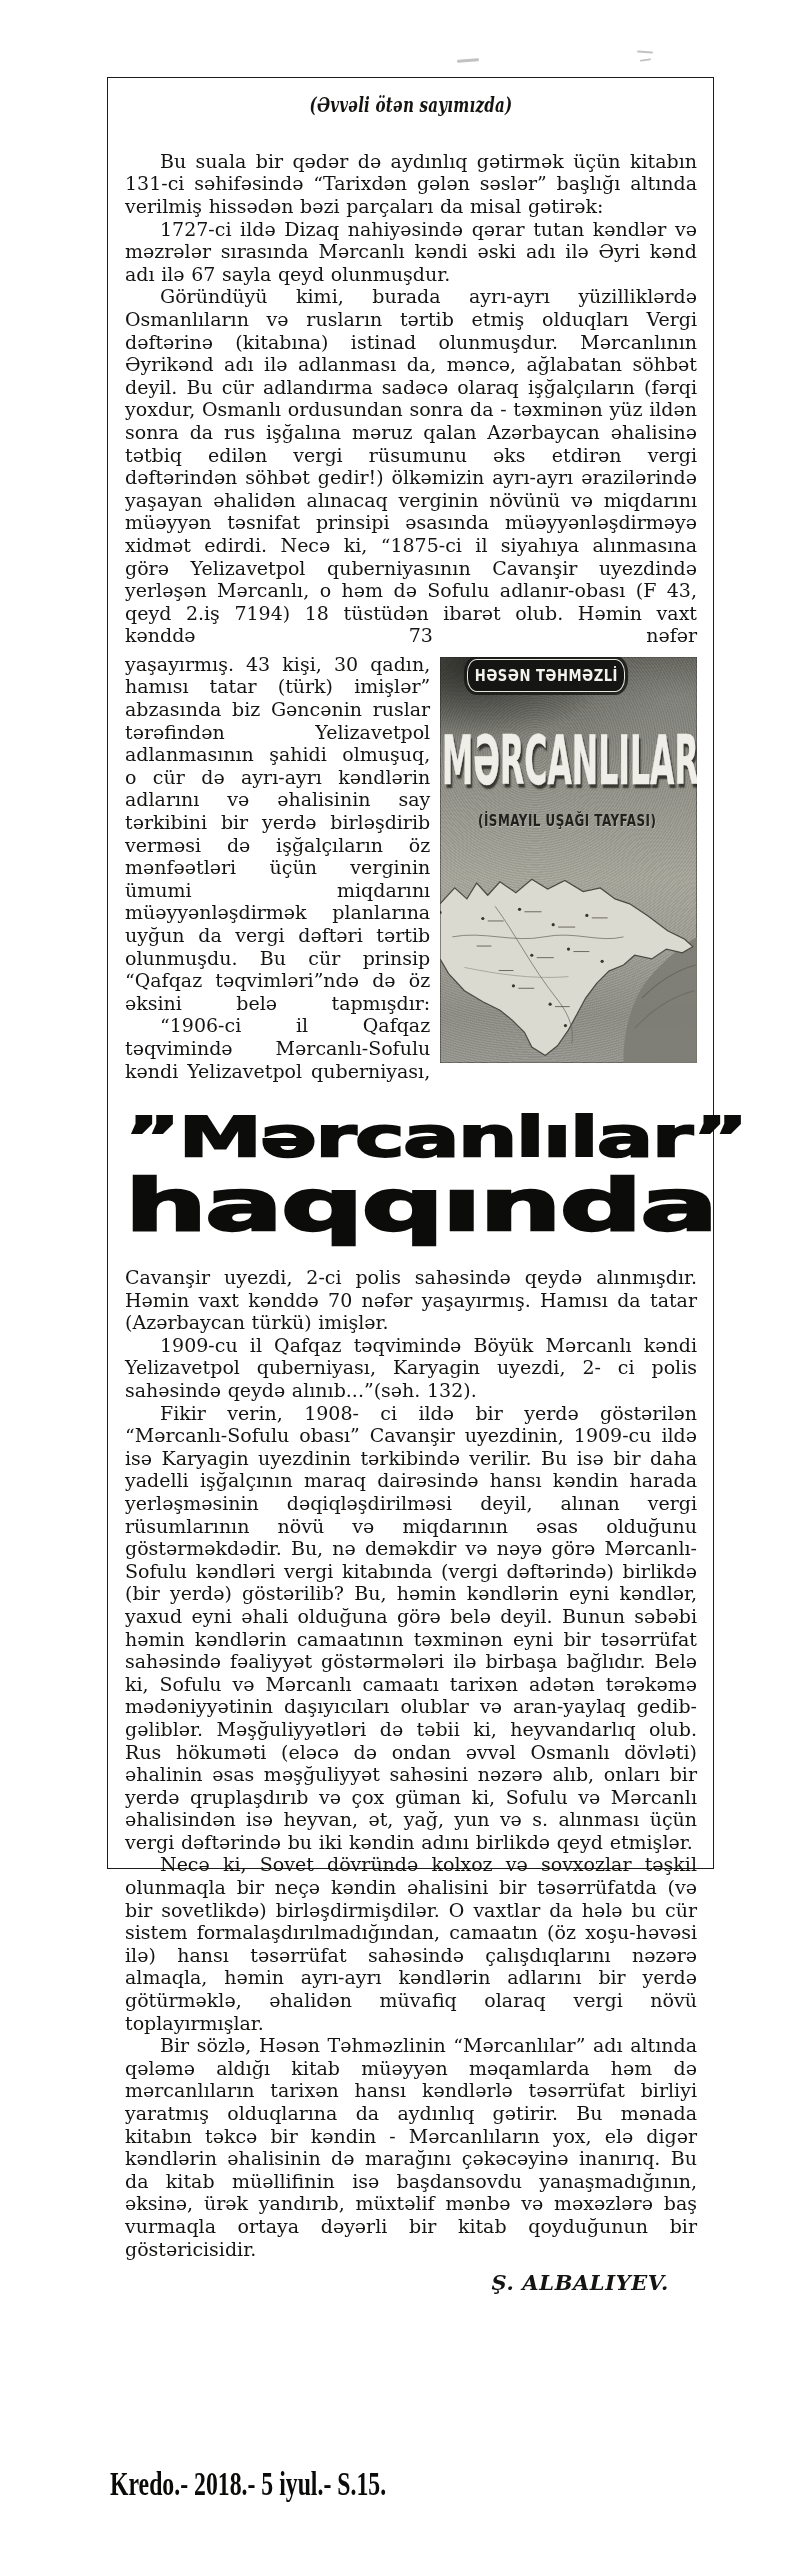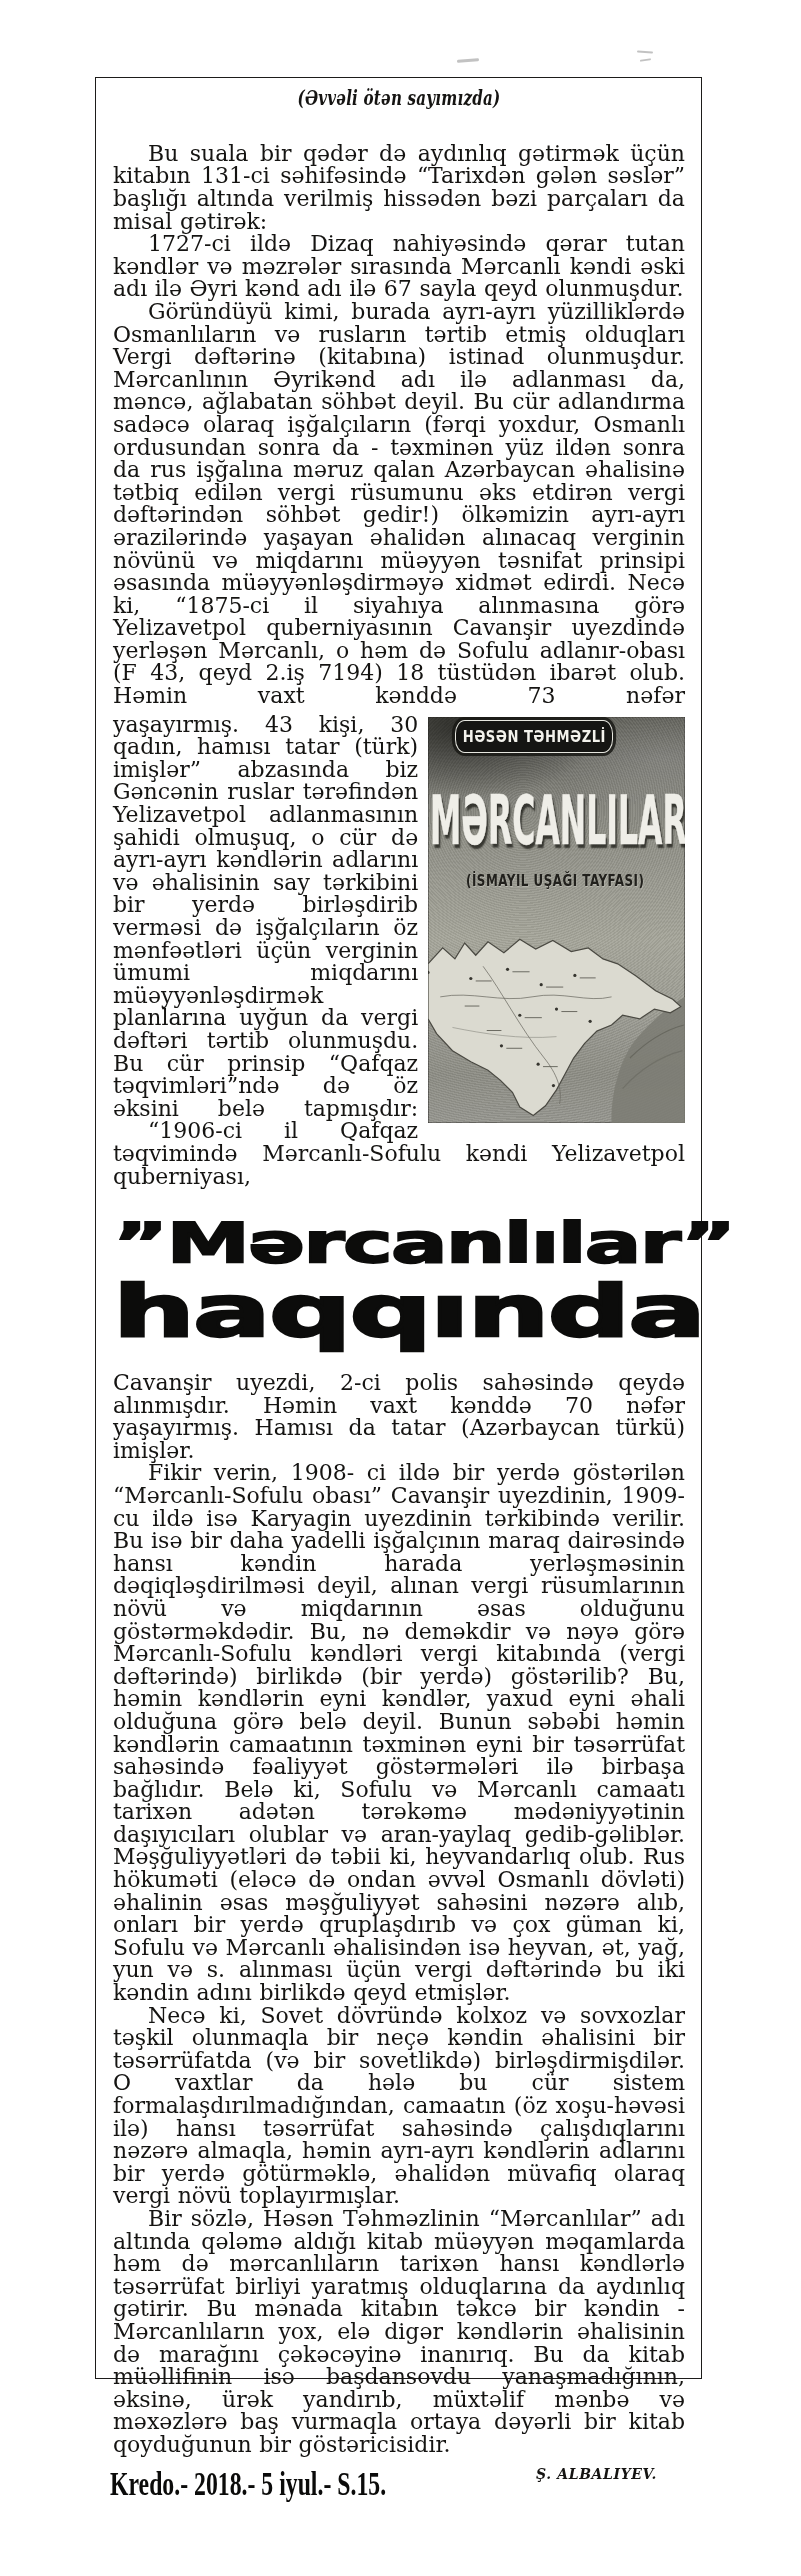--- a/index.html
+++ b/index.html
@@ -8,34 +8,34 @@
     background:#ffffff; overflow:hidden;
     font-family:"DejaVu Serif", serif; color:#151412;
   }
   
   .speck { position:absolute; background:#8f8f8f; opacity:.55; border-radius:1.2px; }
   .speck.s1 { left:457px; top:59px; width:22px; height:3.1px; transform:rotate(-5deg); }
   .speck.s2 { left:637px; top:51px; width:16px; height:2.4px; transform:rotate(4deg); }
   .speck.s3 { left:640px; top:59px; width:11px; height:2.4px; transform:rotate(-8deg); }
 
   .article-box {
-    position:absolute; left:95px; top:77px; width:607px; height:2302px;
+    position:absolute; left:107px; top:77px; width:607px; height:1792px;
     border:1.2px solid #1d1c1a; box-sizing:border-box;
-    padding:4px 16px 0 17px;
+    padding:11px 16px 0 17px;
   }
 
   .cont-note {
     text-align:center; font-weight:bold; font-style:italic;
     font-size:21px; line-height:1.15; margin:3.7px 0 33px 0;
     transform:scaleX(.72); transform-origin:center;
     letter-spacing:0.3px; white-space:nowrap;
   }
 
   .body-text p {
-    margin:0; font-size:22px; line-height:22.6px;
+    margin:0; font-size:19px; line-height:22.6px;
     text-align:justify; word-spacing:0.6px;
   }
   .body-text p.indent { text-indent:35px; }
   .body-text p.no-indent { text-indent:0; }
   .body-text p.just-last { text-align-last:justify; }
 
   
   .wrap-section { margin-top:6px; }
   .wrap-section::after { content:""; display:block; clear:both; }
 
@@ -90,21 +90,21 @@
   }
   .hl2 {
     display:inline-block; font-weight:bold; font-size:72px; line-height:.95;
     letter-spacing:-1.2px; color:#0c0c0b; -webkit-text-stroke:2.4px #0c0c0b;
     transform:scaleX(1.6); transform-origin:left center; white-space:nowrap;
     margin-top:7.3px;
   }
 
   .signature {
     margin-top:9.8px; padding-right:28px; text-align:right;
-    font-weight:bold; font-style:italic; font-size:14px; letter-spacing:0.6px;
+    font-weight:bold; font-style:italic; font-size:21px; letter-spacing:0.6px;
   }
 
   .footer-citation {
     position:absolute; left:110px; top:2466px;
     font-family:"Liberation Serif", serif; font-weight:bold;
     font-size:33px; white-space:nowrap;
     transform:scaleX(.72); transform-origin:left top; color:#0b0b0a;
   }
 </style>
 </head>
@@ -182,20 +182,21 @@
       <p class="indent just-last">“1906-ci il Qafqaz təqvimində Mərcanlı-Sofulu kəndi Yelizavetpol quberniyası,</p>
     </div>
 
     <div class="headline">
       <div class="hl1">”Mərcanlılar”</div><br>
       <div class="hl2">haqqında</div>
     </div>
 
     <div class="body-text part2">
       <p class="no-indent">Cavanşir uyezdi, 2-ci polis sahəsində  qeydə alınmışdır. Həmin vaxt kənddə 70 nəfər yaşayırmış. Hamısı da tatar (Azərbaycan türkü) imişlər.</p>
+      <p class="indent">1909-cu il Qafqaz təqvimində Böyük Mərcanlı kəndi Yelizavetpol quberniyası, Karyagin uyezdi, 2- ci polis sahəsində qeydə alınıb...”(səh. 132).</p>
       <p class="indent">Fikir verin, 1908- ci ildə bir yerdə göstərilən “Mərcanlı-Sofulu obası” Cavanşir uyezdinin, 1909-cu ildə isə Karyagin uyezdinin tərkibində verilir. Bu isə  bir daha yadelli işğalçının maraq dairəsində hansı kəndin harada yerləşməsinin dəqiqləşdirilməsi deyil, alınan vergi rüsumlarının növü və miqdarının əsas olduğunu göstərməkdədir. Bu, nə deməkdir və nəyə görə Mərcanlı-Sofulu kəndləri vergi kitabında (vergi dəftərində) birlikdə (bir yerdə) göstərilib? Bu, həmin kəndlərin eyni kəndlər, yaxud eyni əhali olduğuna görə belə deyil. Bunun səbəbi həmin kəndlərin camaatının təxminən eyni bir təsərrüfat sahəsində fəaliyyət göstərmələri ilə birbaşa bağlıdır. Belə ki, Sofulu və Mərcanlı camaatı tarixən adətən tərəkəmə mədəniyyətinin daşıyıcıları olublar və aran-yaylaq gedib-gəliblər. Məşğuliyyətləri də təbii ki, heyvandarlıq olub. Rus hökuməti (eləcə də ondan əvvəl Osmanlı dövləti) əhalinin əsas məşğuliyyət sahəsini nəzərə alıb, onları bir yerdə qruplaşdırıb və çox güman ki, Sofulu və Mərcanlı əhalisindən isə heyvan, ət, yağ, yun və s. alınması üçün vergi dəftərində bu iki kəndin adını birlikdə qeyd etmişlər.</p>
       <p class="indent">Necə ki, Sovet dövründə kolxoz və sovxozlar təşkil olunmaqla bir neçə kəndin əhalisini bir təsərrüfatda (və bir sovetlikdə) birləşdirmişdilər. O vaxtlar da hələ bu cür sistem formalaşdırılmadığından, camaatın (öz xoşu-həvəsi ilə) hansı təsərrüfat sahəsində çalışdıqlarını nəzərə almaqla, həmin ayrı-ayrı kəndlərin adlarını bir yerdə götürməklə, əhalidən müvafiq olaraq vergi növü toplayırmışlar.</p>
       <p class="indent">Bir sözlə, Həsən Təhməzlinin “Mərcanlılar” adı altında qələmə aldığı kitab müəyyən məqamlarda həm də mərcanlıların tarixən hansı kəndlərlə təsərrüfat birliyi yaratmış olduqlarına da aydınlıq gətirir. Bu mənada kitabın təkcə bir kəndin - Mərcanlıların yox, elə digər kəndlərin əhalisinin də marağını çəkəcəyinə  inanırıq. Bu da kitab müəllifinin isə başdansovdu yanaşmadığının, əksinə, ürək yandırıb, müxtəlif mənbə və məxəzlərə baş vurmaqla ortaya dəyərli bir kitab qoyduğunun bir göstəricisidir.</p>
     </div>
 
     <div class="signature">Ş. ALBALIYEV.</div>
   </div>
 
   <div class="footer-citation">Kredo.- 2018.- 5 iyul.- S.15.</div>
 </div>

